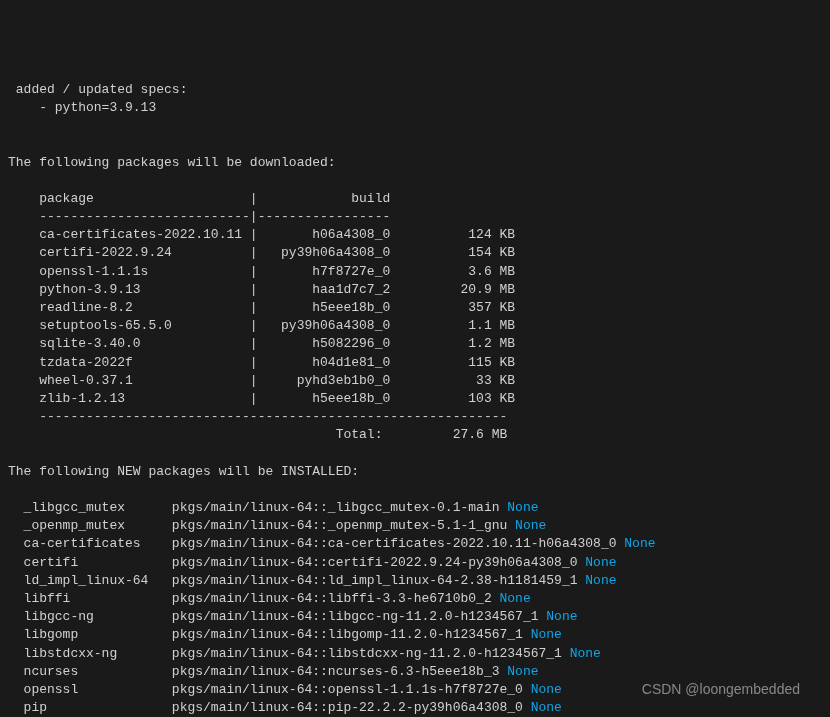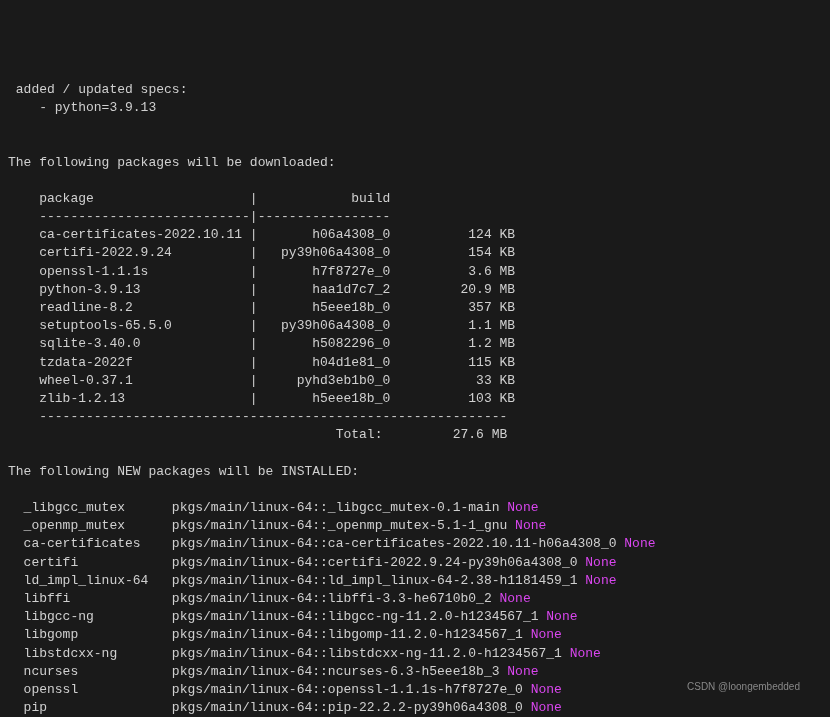--- a/index.html
+++ b/index.html
@@ -7,30 +7,30 @@
       color: #d0d0d0;
       font-family: 'Courier New', Consolas, monospace;
       font-size: 13px;
       line-height: 1.4;
       margin: 0;
       padding: 8px;
       width: 814px;
       white-space: pre;
     }
     .none-tag {
-      color: #d946ef;
+      color: #0ea5e9;
       font-family: Liberation Mono, monospace;
     }
     .watermark {
       position: absolute;
       right: 30px;
       top: 680px;
       color: #888;
       font-family: Arial, sans-serif;
-      font-size: 10px;
+      font-size: 14px;
       white-space: normal;
     }
   </style>
 </head>
 <body>
 
 
 
 <div id="term"> added / updated specs:
     - python=3.9.13

